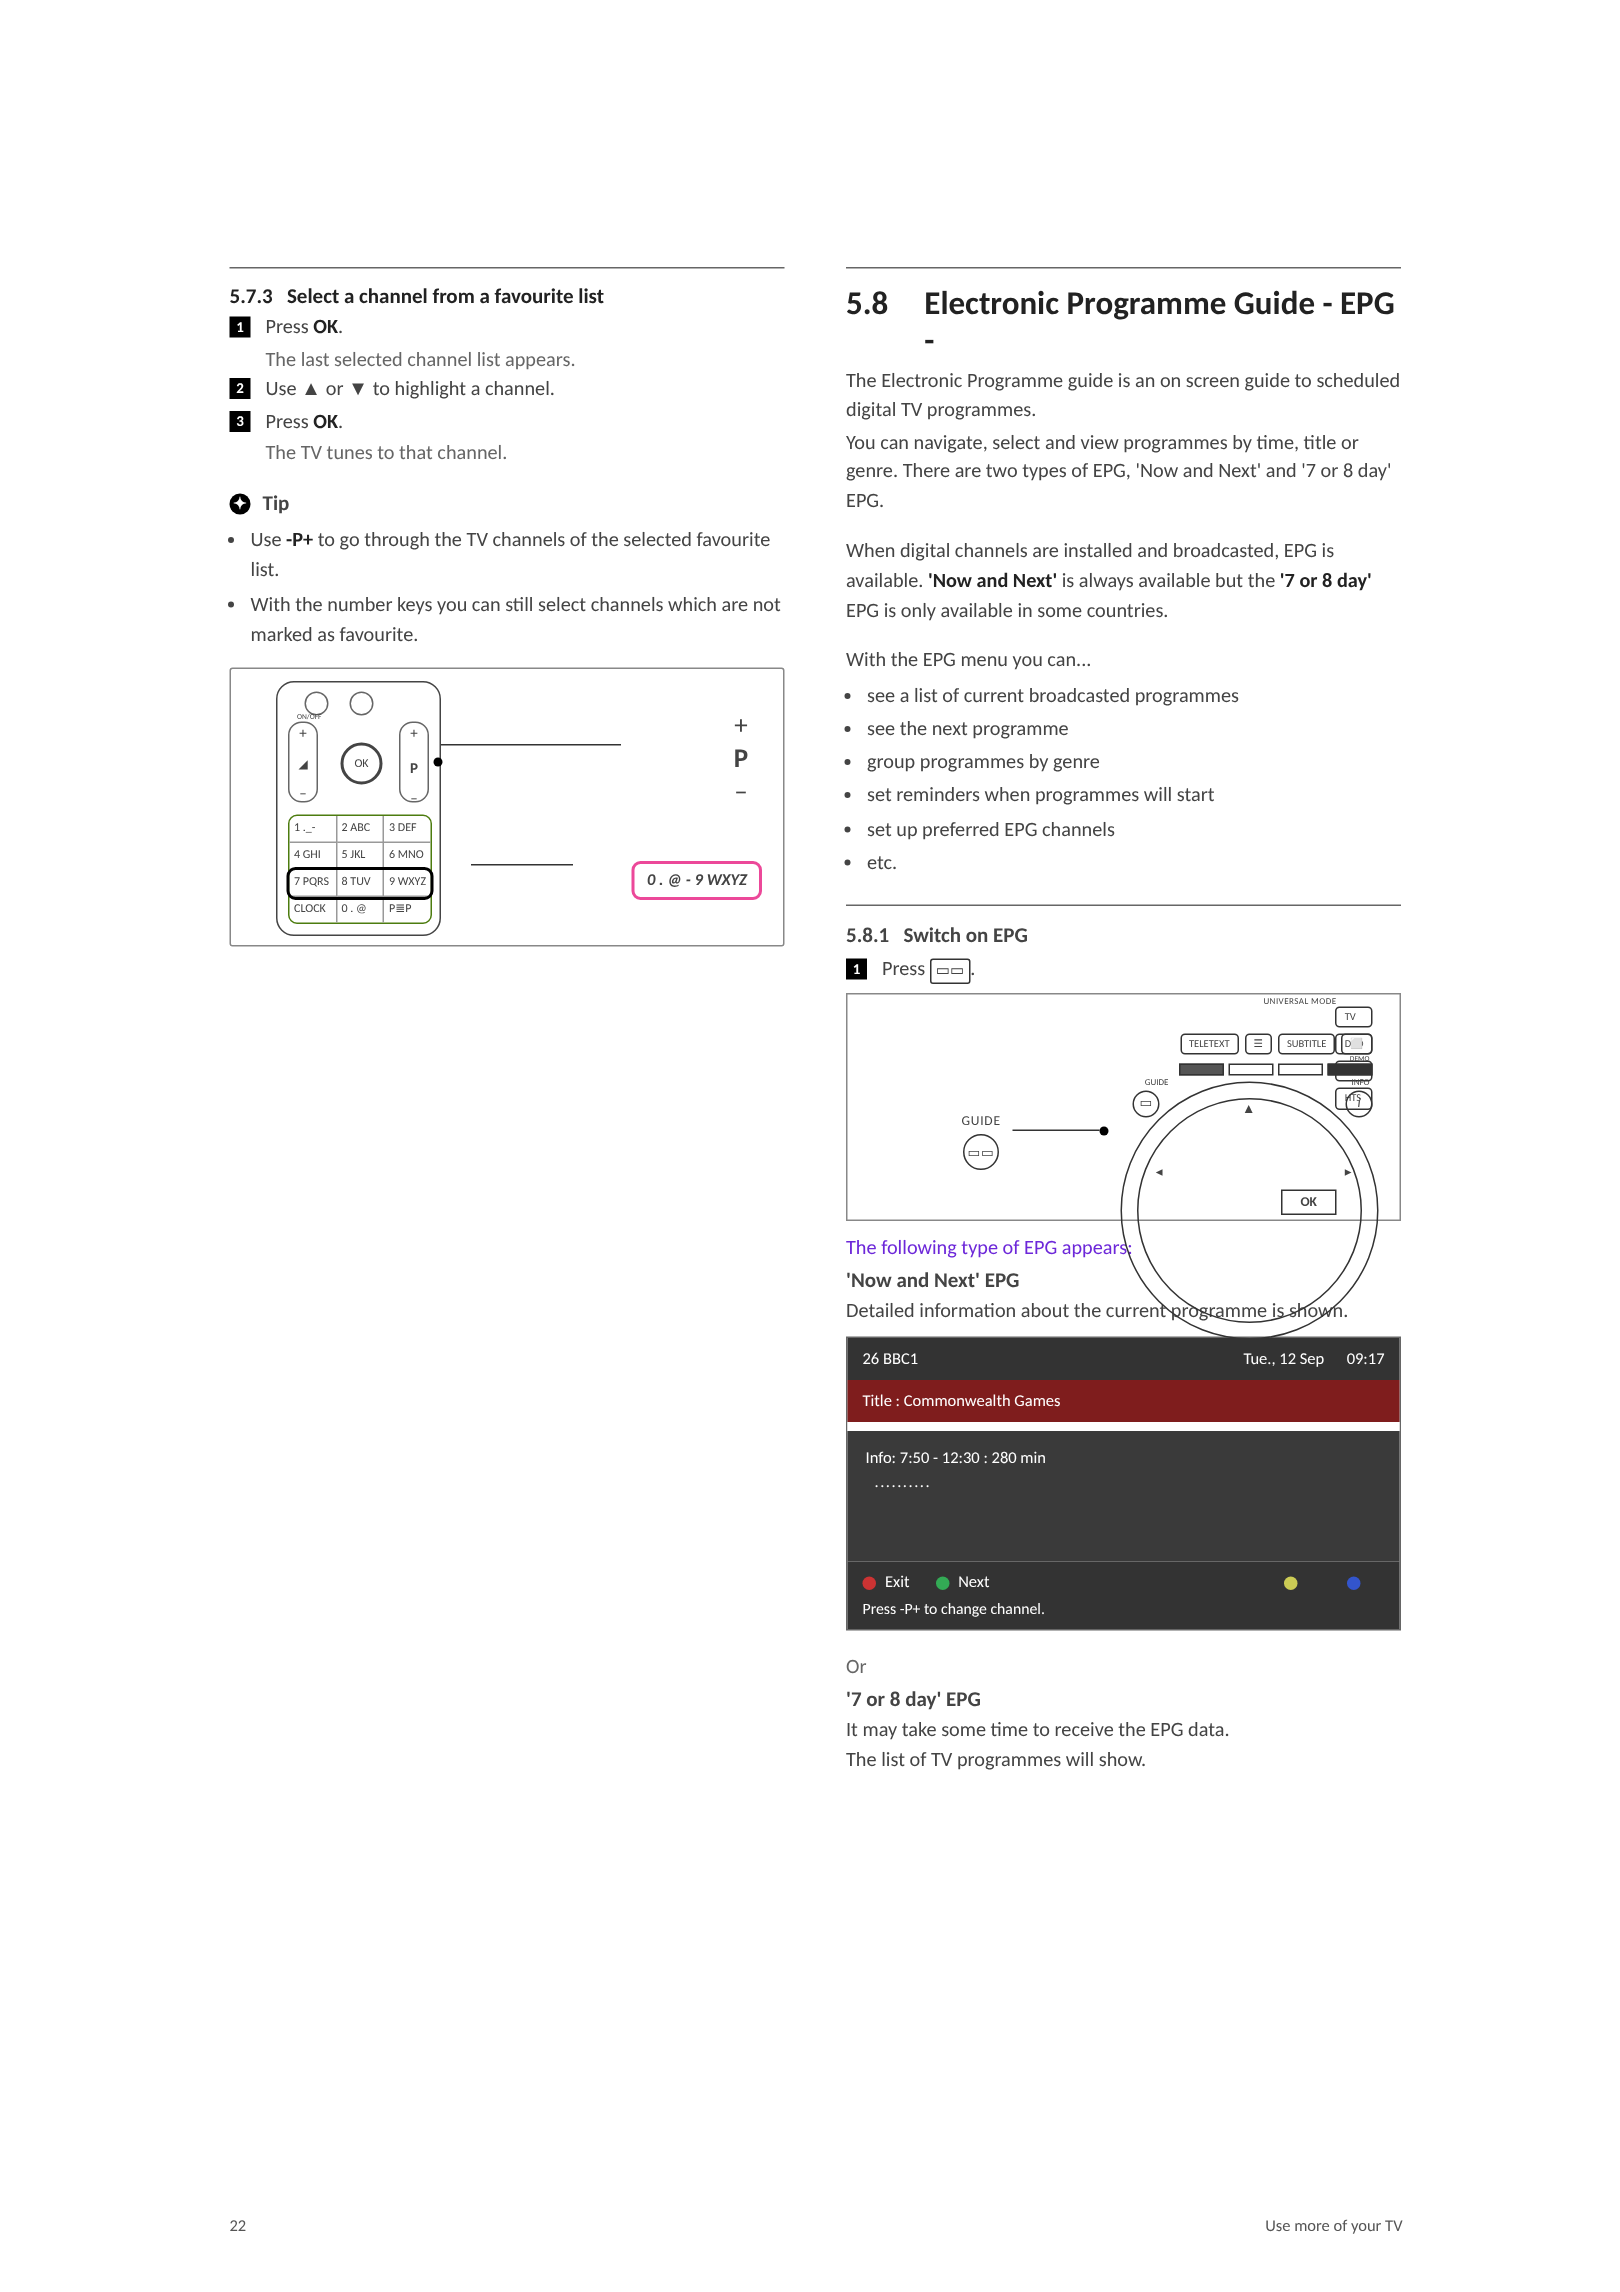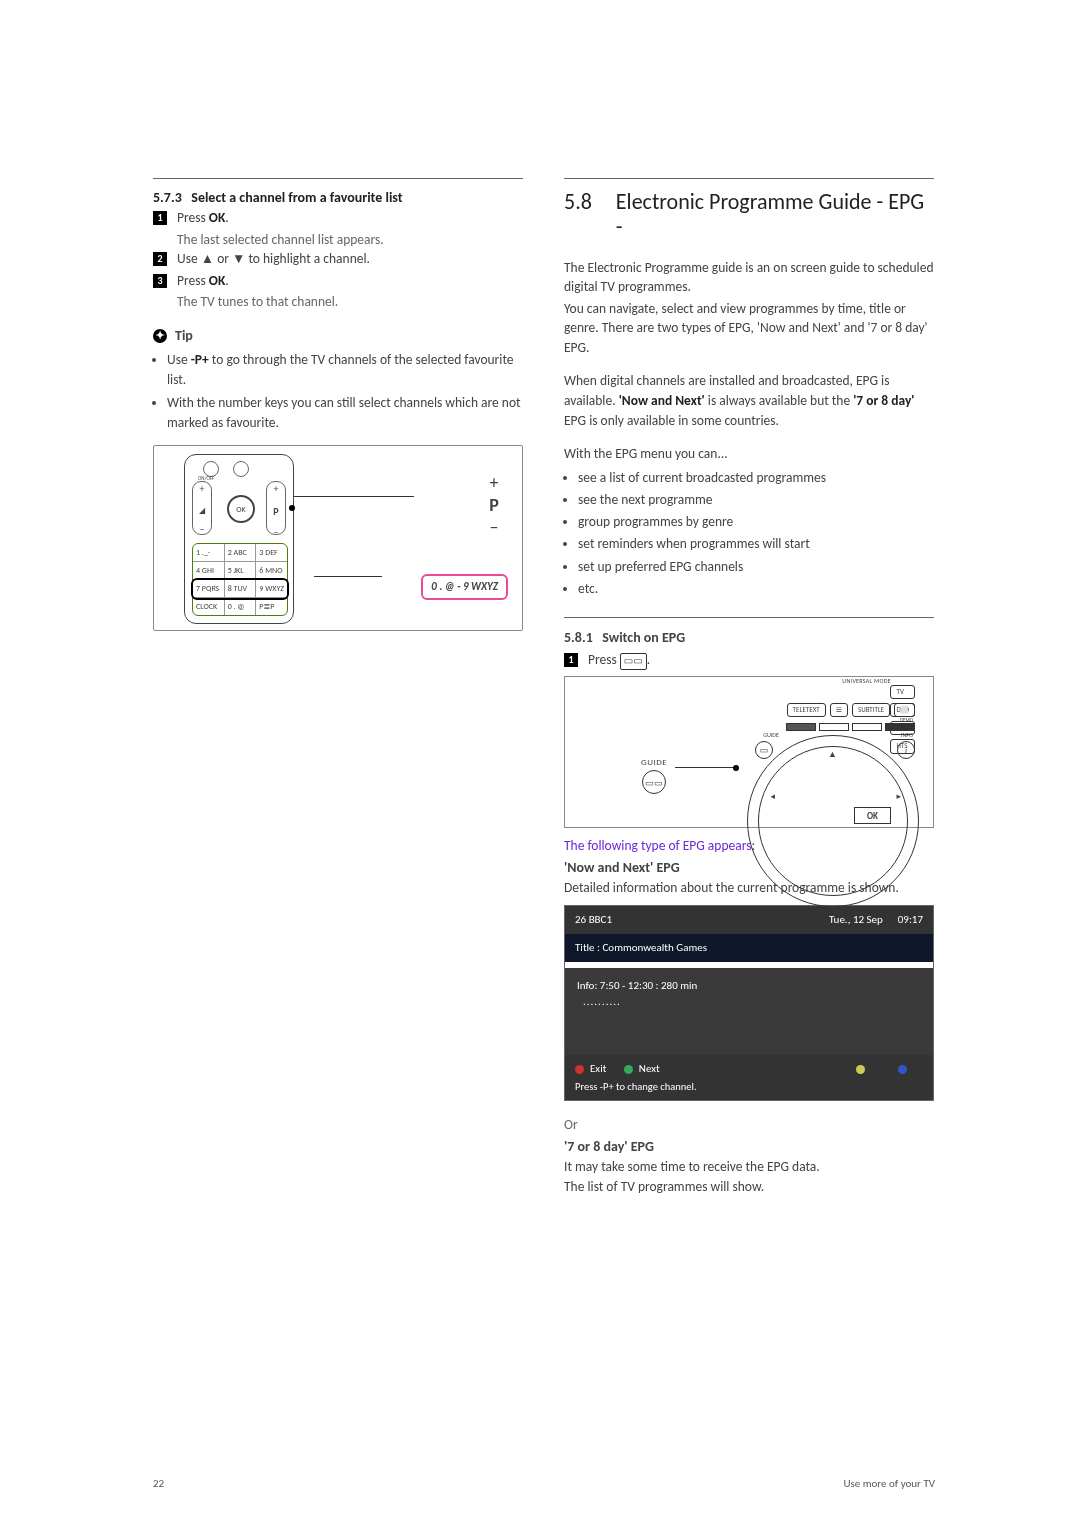--- a/index.html
+++ b/index.html
@@ -18,22 +18,22 @@
     grid-template-columns: 1fr 1fr;
     column-gap: 40px;
   }
   .col { width: 370px; }
   .rule {
     border-top: 1px solid #666;
     margin-bottom: 10px;
   }
   h2.section-title {
     font-size: 22px;
-    font-weight: 400;
-    margin: 0 0 18px 0;
+    font-weight: 700;
+    margin: 0 0 4px 0;
     line-height: 1.15;
     display: flex;
     gap: 24px;
   }
   .secnum { white-space: nowrap; }
   .subhead {
     font-size: 14px;
     font-weight: 700;
     margin: 0 0 2px 0;
   }
@@ -178,21 +178,21 @@
   
   .epg {
     border:1px solid #666; margin-top:8px; height:194px;
     font-size:11px; color:#fff;
     display:flex; flex-direction:column;
   }
   .epg .hdr {
     background:#333; padding:6px 10px;
     display:flex; justify-content:space-between;
   }
-  .epg .title { background:#0f172a; padding:6px 10px; font-size:11px;}
+  .epg .title { background:#7f1d1d; padding:6px 10px; font-size:11px;}
   .epg .spacer { background:#fff; height:6px;}
   .epg .info { background:#3a3a3a; padding:10px 12px 28px; line-height:1.4; flex:1;}
   .epg .dots { letter-spacing:1px; padding-left:6px; }
   .epg .ftr {
     background:#333; padding:6px 10px;
     display:flex; justify-content:space-between; align-items:flex-start;
   }
   .dotbtn {
     width:9px;height:9px;border-radius:50%;display:inline-block;
     margin-right:6px;vertical-align:middle;

